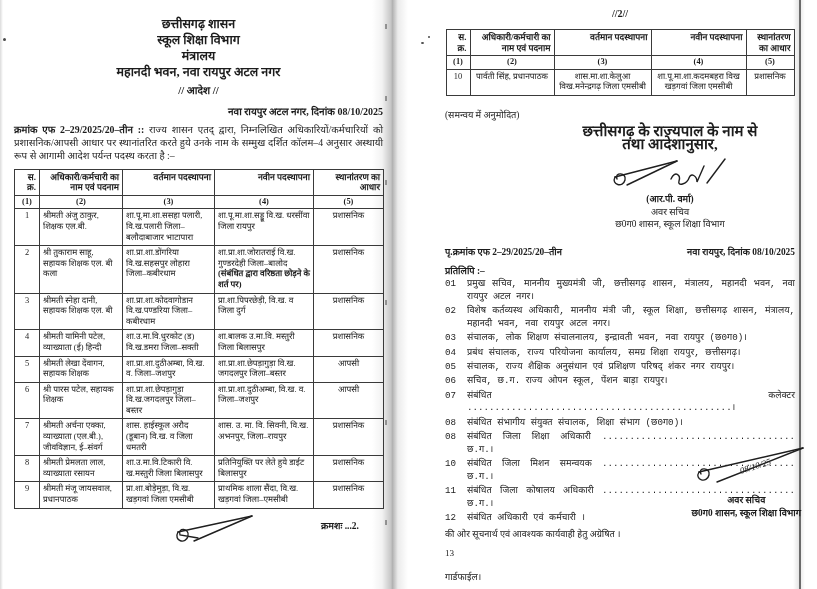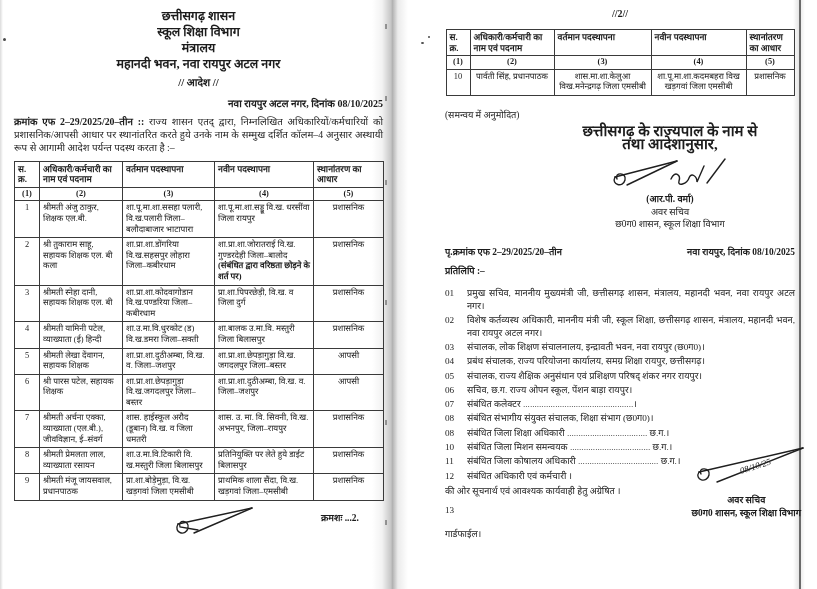--- a/index.html
+++ b/index.html
@@ -10,54 +10,54 @@
   }
   
   .spine{position:absolute;top:0;left:372px;width:36px;height:589px;
     background:linear-gradient(90deg,rgba(0,0,0,0) 0%,rgba(0,0,0,.05) 28%,rgba(0,0,0,.22) 52%,rgba(0,0,0,.30) 57%,rgba(0,0,0,.08) 72%,rgba(0,0,0,0) 100%);}
   .edge-right{position:absolute;top:0;left:799px;width:2px;height:589px;background:#6b6b6b;}
   .edge-right-soft{position:absolute;top:0;left:793px;width:12px;height:589px;background:linear-gradient(90deg,rgba(0,0,0,0),rgba(0,0,0,.10),rgba(0,0,0,0));}
   .edge-left{position:absolute;top:0;left:0;width:3px;height:589px;background:linear-gradient(90deg,rgba(0,0,0,.14),rgba(0,0,0,0));}
   .speck{position:absolute;background:#4a4a4a;border-radius:50%;}
   .tick{position:absolute;width:2px;height:5px;background:rgba(0,0,0,.35);}
   
-  .page-left{position:absolute;left:14px;top:8px;width:369px;}
+  .page-left{position:absolute;left:14px;top:16px;width:369px;}
   .page-right{position:absolute;left:445px;top:8px;width:350px;}
   
   .letterhead{text-align:center;font-weight:bold;line-height:1.28;}
   .lh-line{font-size:12.5px;}
   .order-heading{text-align:center;font-weight:bold;font-size:10.5px;margin-top:3px;}
   .date-line{ text-align:right;font-weight:bold;font-size:10px;margin-top:7px;}
   .intro{font-size:9.8px;line-height:13.2px;text-align:justify;margin-top:5px;}
   .intro .ref{font-weight:bold;}
   
   table.gov{border-collapse:collapse;table-layout:fixed;margin-top:6px;width:369px;}
   table.gov td,table.gov th{border:1px solid #3a3a3a;vertical-align:top;
     font-size:8.4px;line-height:10.6px;padding:2px 3px;word-wrap:break-word;}
-  table.gov th{font-weight:bold;text-align:left;vertical-align:top;font-size:8.8px;}
+  table.gov th{font-weight:bold;text-align:right;vertical-align:top;font-size:8.8px;}
   table.gov .nums td{text-align:center;font-weight:bold;padding:1px 2px;}
   td.c-sn{text-align:center;}
   td.c-basis{text-align:center;}
   .cell-note{font-weight:bold;}
   
   .page-right table.gov{width:348px;margin:0 auto;}
   
   .p1-footer{position:relative;height:34px;margin-top:2px;}
   .p1-footer .cont{position:absolute;right:24px;top:8px;font-weight:bold;font-size:9.5px;}
   .p1-footer svg{position:absolute;left:150px;top:0;}
   
   .pageno{text-align:center;font-weight:bold;font-size:10px;margin-bottom:10px;}
   .approval{font-size:9.3px;margin-top:12px;}
   .by-order{width:230px;margin:4px 10px 0 auto;text-align:center;font-weight:bold;font-size:15px;line-height:13px;}
   .sig-mid{width:230px;margin:2px 10px 0 auto;text-align:center;}
   .signatory{width:230px;margin:0 10px 0 auto;text-align:center;font-size:9.3px;line-height:12.6px;}
   .signatory .name{font-weight:bold;}
   .ref-row{display:flex;justify-content:space-between;font-weight:bold;font-size:9.4px;margin-top:14px;}
   .copy-label{font-weight:bold;font-size:9.4px;margin-top:6px;}
-  .copies{margin-top:10px;}
+  .copies{margin-top:1px;font-family:Liberation Mono, monospace;}
   .copy-item{display:flex;font-size:9.2px;line-height:12.8px;margin-top:1.5px;}
   .copy-item .num{width:22px;flex:0 0 22px;}
   .copy-item .txt{flex:1;text-align:justify;}
   .fwd-note{font-size:9.2px;margin-top:2px;}
   .guard{display:flex;font-size:9.2px;margin-top:8px;flex-direction:column;}
   .guard .num{width:22px;flex:0 0 22px;}
   .sig-bottom{position:absolute;right:-18px;top:432px;text-align:center;}
   .footer-sign{position:absolute;right:-6px;top:486px;text-align:center;font-size:9.3px;font-weight:bold;line-height:13px;}
   svg.scribble{overflow:visible;}
   svg.scribble path{fill:none;stroke:#1f1f1f;stroke-width:1.4;stroke-linecap:round;}

